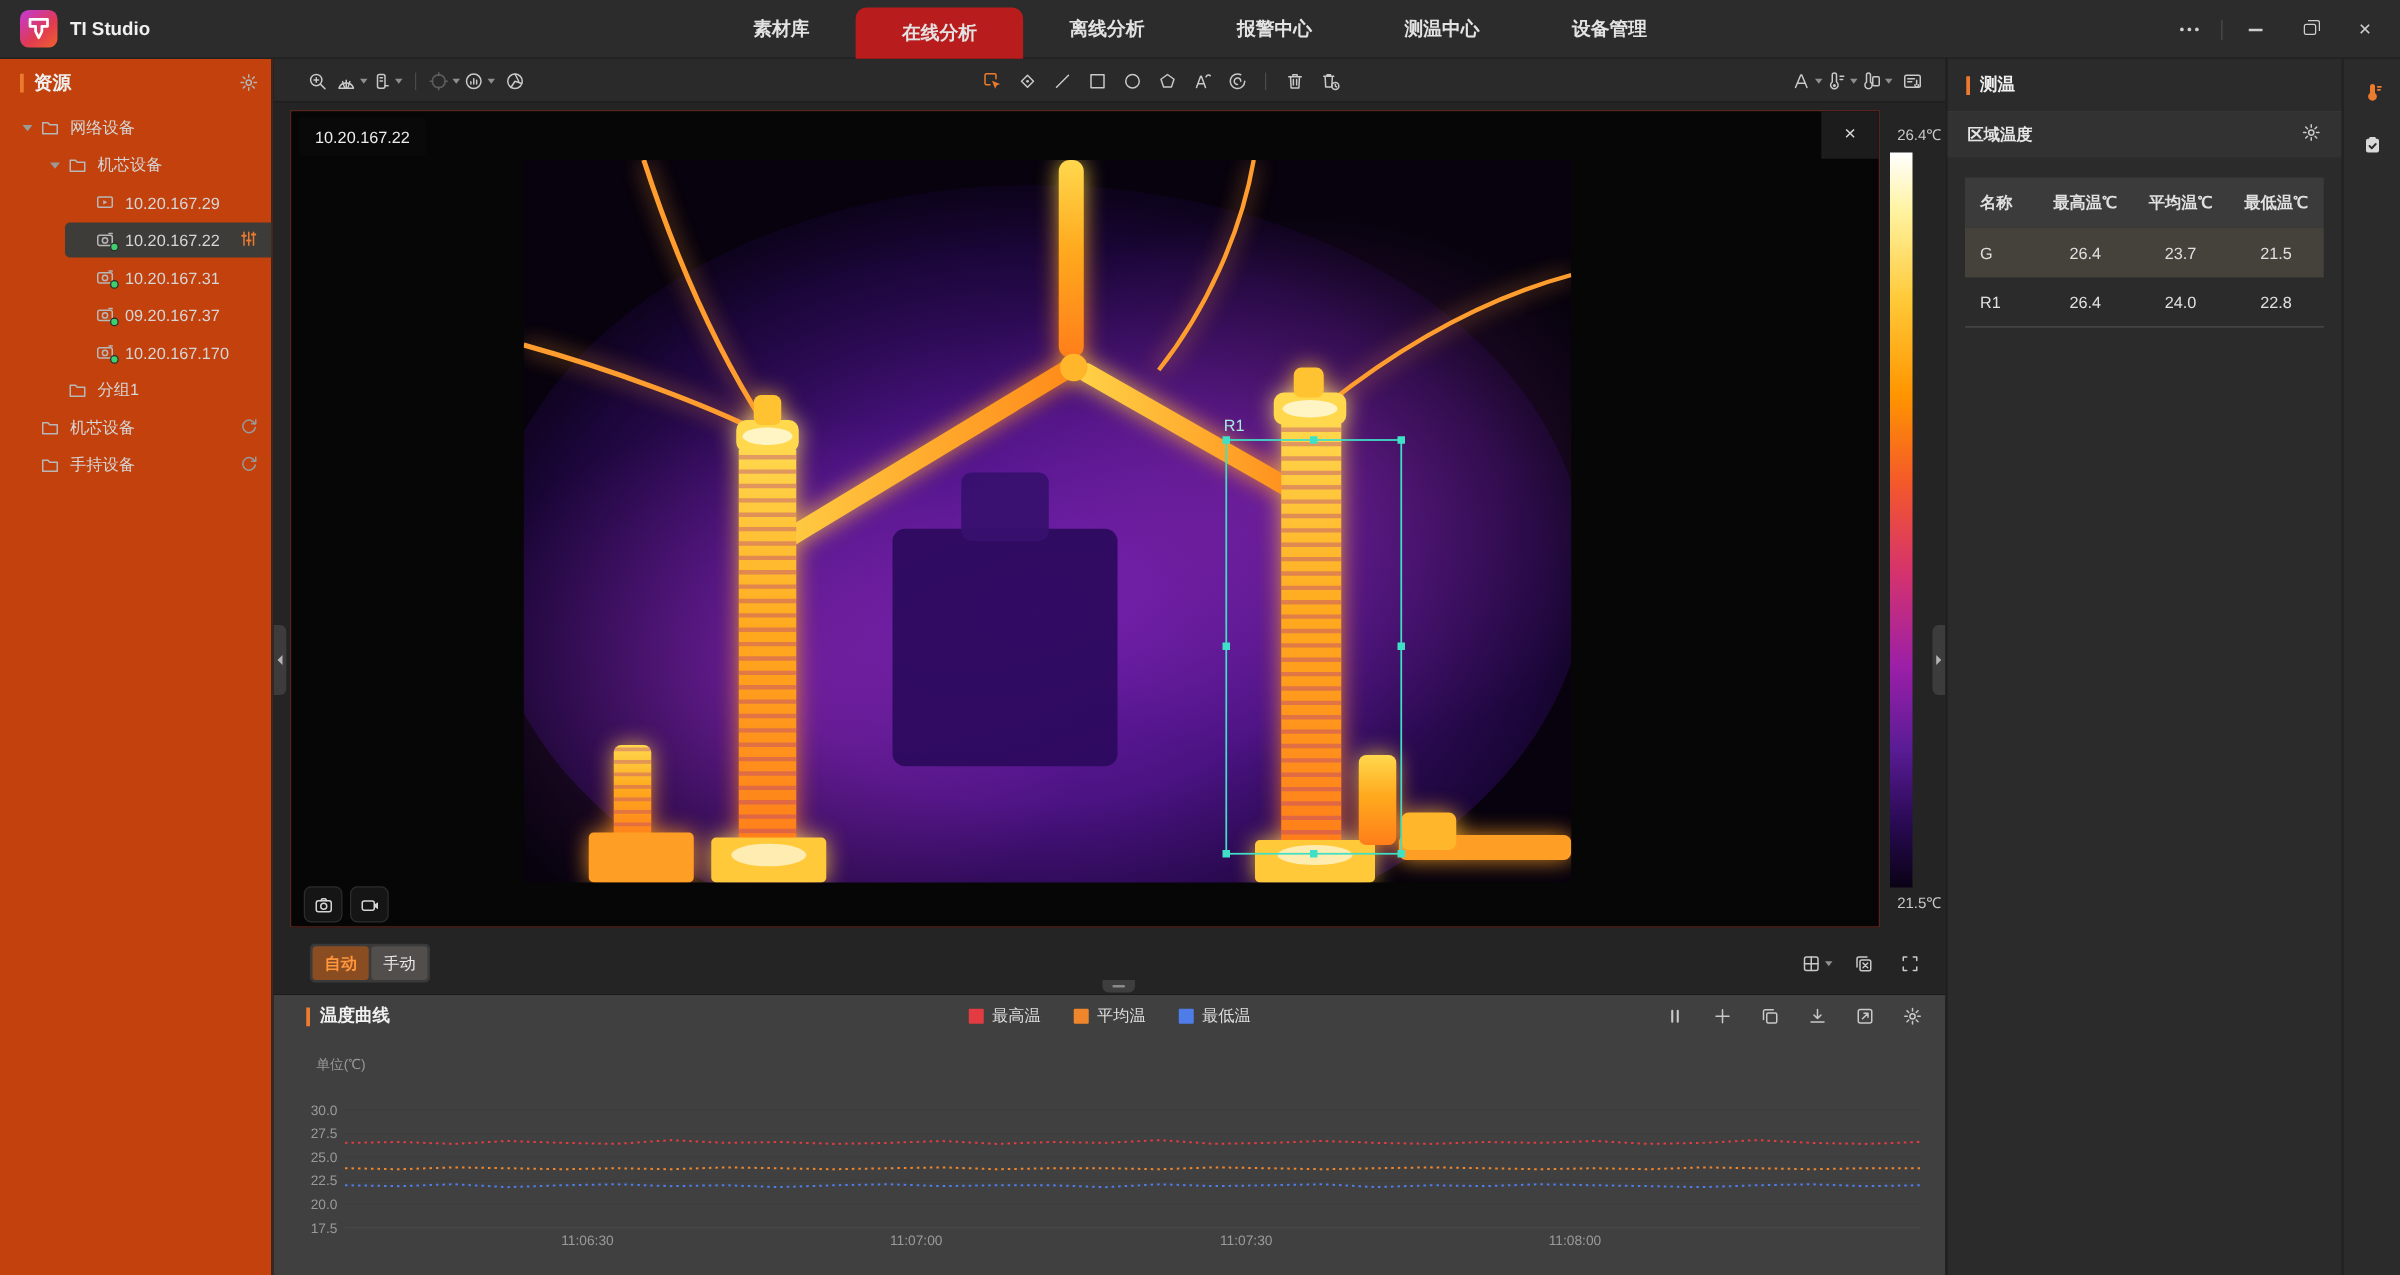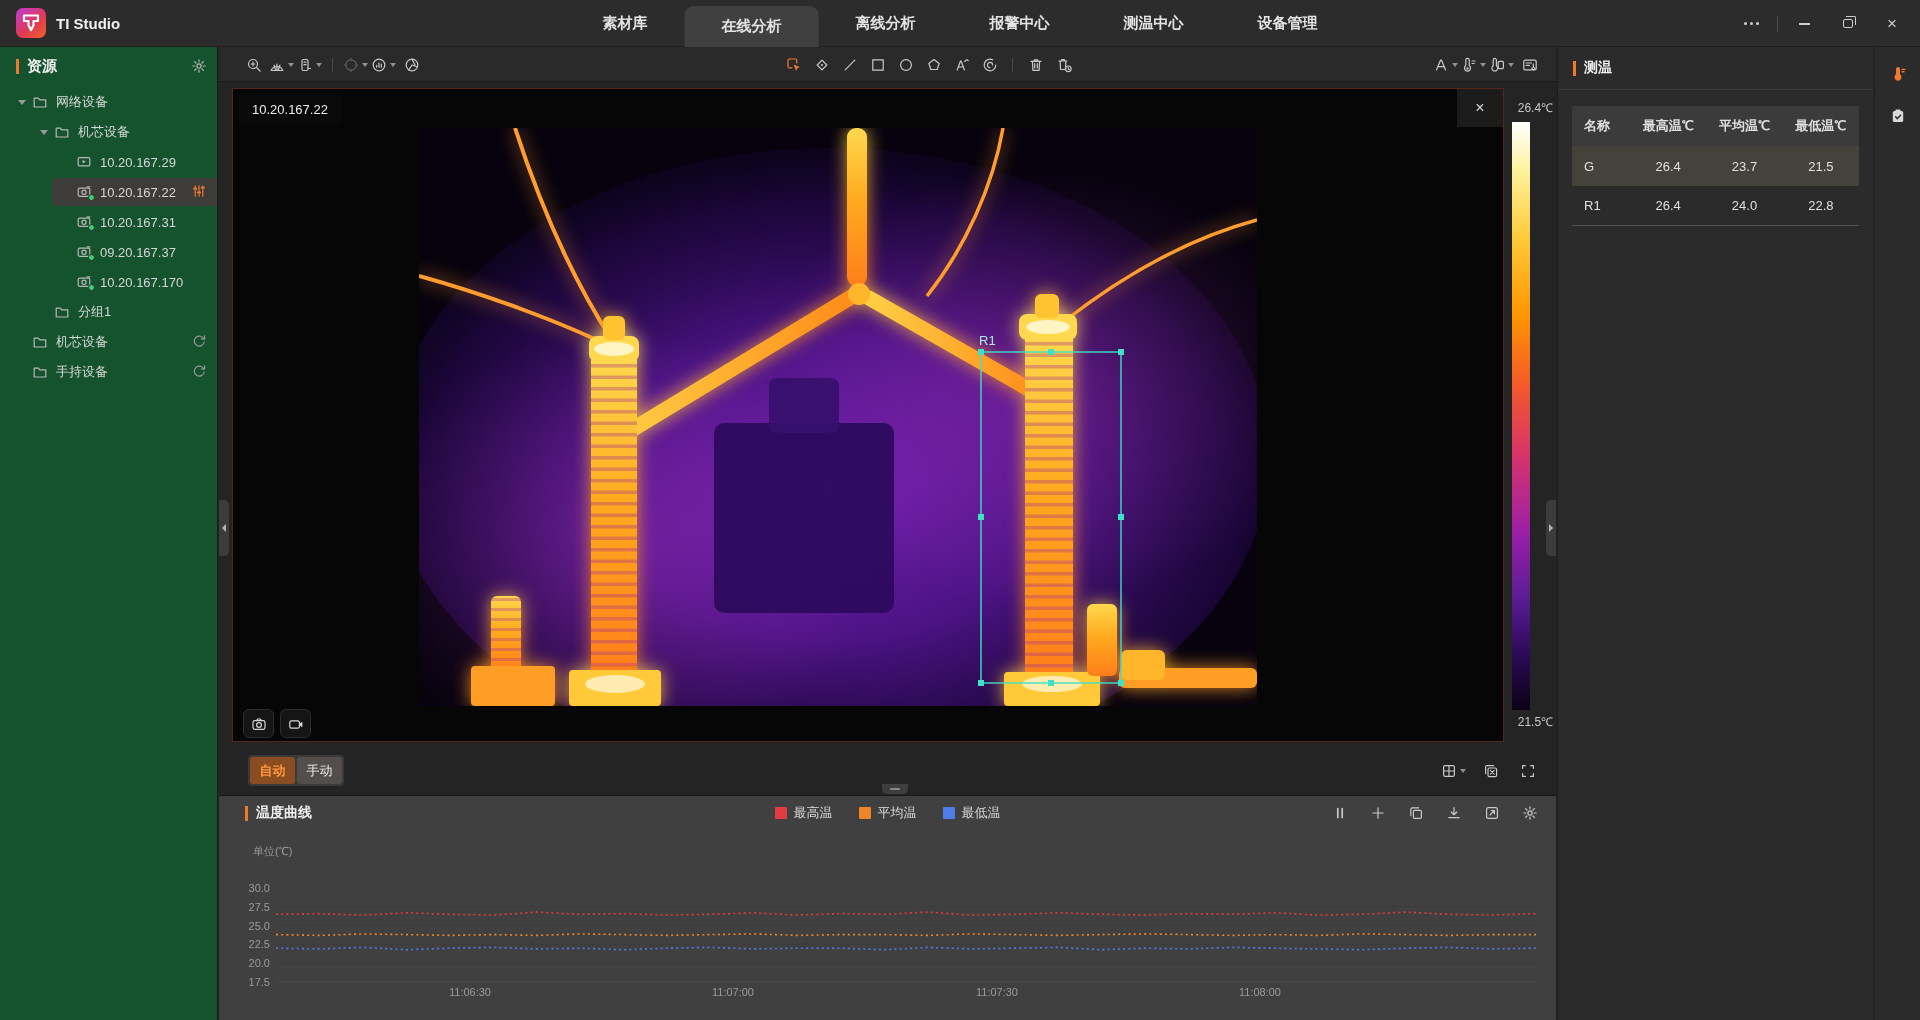--- a/index.html
+++ b/index.html
@@ -10,34 +10,34 @@
   .topbar { position:absolute; left:0; top:0; width:1920px; height:47px;
     background:#2c2c2c; border-bottom:1px solid #1f1f1f; z-index:30; }
   .logo { position:absolute; left:16px; top:8px; width:30px; height:30px; border-radius:7px;
     background:linear-gradient(140deg,#c23ad8 0%,#e03a52 58%,#f2622c 100%);
     display:flex; align-items:center; justify-content:center; }
   .app-title { position:absolute; left:56px; top:0; line-height:47px;
     font-size:15px; font-weight:bold; color:#f0f0f0; }
   .nav { position:absolute; left:50%; transform:translateX(-50%); top:0; height:47px; display:flex; }
   .tab { display:flex; align-items:center; padding:0 37px; font-size:15px; font-weight:600;
     color:#e3e3e3; height:47px; cursor:default; }
-  .tab.active { height:41px; margin-top:6px; background:#404040; border-radius:9px 9px 0 0; }
+  .tab.active { height:41px; margin-top:6px; background:#b91c1c; border-radius:9px 9px 0 0; }
   .win-controls { position:absolute; right:6px; top:0; height:47px; display:flex; align-items:center; }
   .wc { width:44px; height:47px; display:flex; align-items:center; justify-content:center; color:#cfcfcf; }
   .wc-sep { width:1px; height:16px; background:#4c4c4c; margin:0 4px; }
   .dot { width:3px; height:3px; border-radius:50%; background:#cfcfcf; margin:0 1.5px; }
   .bar-min { width:11px; height:2px; background:#cfcfcf; }
   .box-max { width:10px; height:9px; border:1.3px solid #cfcfcf; border-radius:2px; position:relative; }
   .box-max::before { content:""; position:absolute; left:2px; top:-4px; width:9px; height:8px;
     border-top:1.3px solid #cfcfcf; border-right:1.3px solid #cfcfcf; border-radius:0 2px 0 0; }
   .x-close { font-size:17px; line-height:1; color:#cfcfcf; }
 
   
   .sidebar { position:absolute; left:0; top:47px; width:218px; bottom:0;
-    background:#14532d; border-right:1px solid #1b1b1b; z-index:10; }
+    background:#c2410c; border-right:1px solid #1b1b1b; z-index:10; }
   .sb-header { height:38px; display:flex; align-items:center; padding-left:16px; position:relative; }
   .accent { width:3px; height:15px; background:#ed7b2f; margin-right:8px; flex:none; }
   .sb-title { font-size:15px; font-weight:bold; color:#f0f0f0; }
   .sb-gear { position:absolute; right:10px; top:11px; color:#b5b5b5; }
   .tree { margin-top:2px; }
   .trow { height:30px; display:flex; align-items:center; font-size:13px; color:#d6d6d6; position:relative; }
   .trow .hl-bg { position:absolute; top:1px; bottom:1px; right:0; background:#3e3c39; border-radius:4px 0 0 4px; z-index:0; }
   .trow > * { position:relative; z-index:1; }
   .tcaret { width:14px; flex:none; display:flex; align-items:center; }
   .tcaret i { width:0; height:0; border-left:4px solid transparent; border-right:4px solid transparent;
@@ -695,20 +695,27 @@
         <path d="M57.0 152.2L100.4 152.9L143.9 151.4L187.3 153.7L230.8 152.2L274.2 151.4L317.7 152.9L361.1 152.2L404.6 153.7L448.0 152.2L491.5 151.4L534.9 152.9L578.4 152.2L621.8 152.2L665.3 153.7L708.7 151.4L752.2 152.9L795.6 152.2L839.1 151.4L882.5 153.7L926.0 152.2L969.4 152.9L1012.9 151.4L1056.3 152.2L1099.8 152.9L1143.2 153.7L1186.7 152.2L1230.1 151.4L1273.6 152.9L1317.0 152.2" fill="none" stroke="#4e7ce8" stroke-width="1.6" stroke-dasharray="2 3.2"></path>
       </svg>
   </div>
 </div>
 
 <div class="rpanel">
   <div class="rp-header">
     <span class="accent"></span>
     <span class="rp-title">测温</span>
   </div>
+  <div class="rp-section">
+    <span class="rp-sec-title">区域温度</span>
+    <span class="rp-sec-gear" id="rp-gear"><svg viewBox="0 0 16 16" width="16" height="16" fill="none" stroke="currentColor" stroke-width="1.2" stroke-linecap="round" stroke-linejoin="round">
+          <circle cx="8" cy="8" r="2.1"></circle>
+          <path d="M8 1.8v2M8 12.2v2M1.8 8h2M12.2 8h2M3.6 3.6l1.4 1.4M11 11l1.4 1.4M12.4 3.6L11 5M5 11l-1.4 1.4"></path>
+        </svg></span>
+  </div>
   <div class="rp-table" id="rp-table">
       <div class="rt-row rt-head">
         <div class="c0">名称</div>
         <div>最高温℃</div>
         <div>平均温℃</div>
         <div>最低温℃</div>
       </div>
       <div class="rt-row hl">
         <div class="c0">G</div>
         <div>26.4</div>

